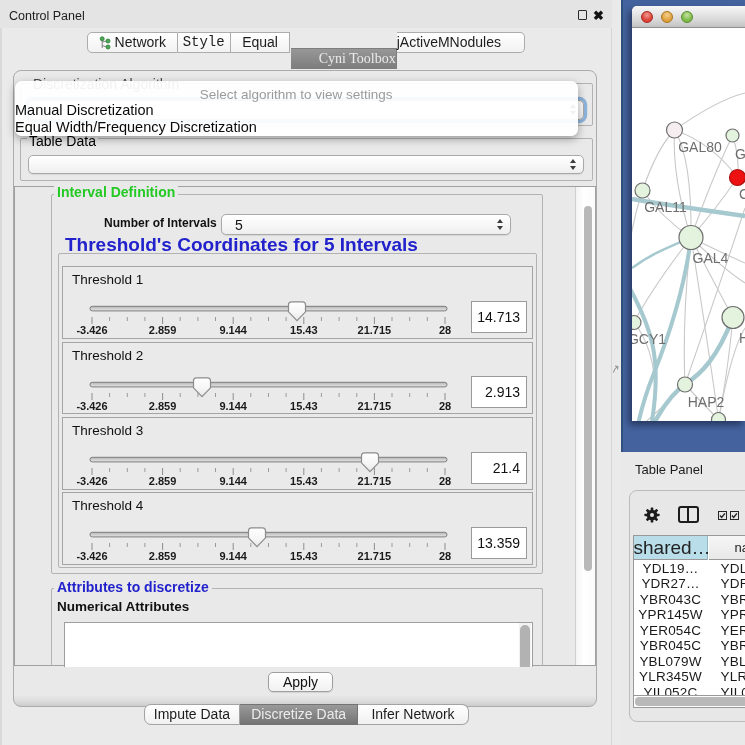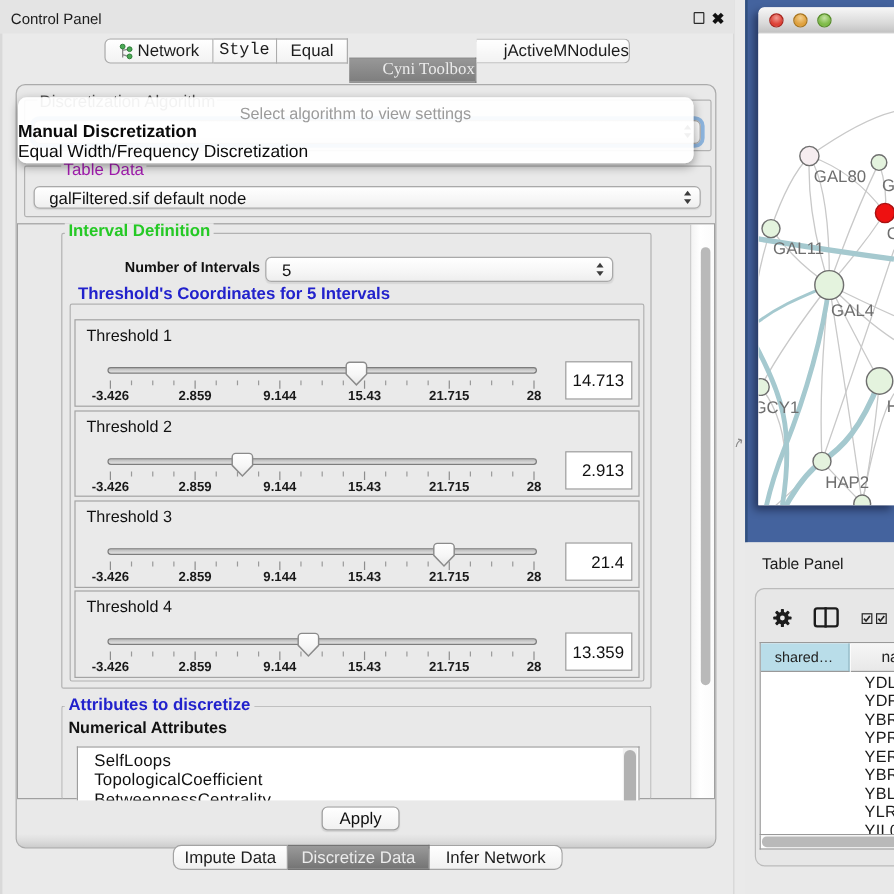--- a/index.html
+++ b/index.html
@@ -27,53 +27,52 @@
 
 <div class="abs" style="left:87.0px;top:32px;width:90.6px;height:21px;background:linear-gradient(#ffffff,#f2f2f2);color:#1c1c1c;border:1px solid #acacac;border-top-left-radius:5px;border-bottom-left-radius:5px;text-align:center;line-height:19px;white-space:nowrap;"><svg width="13" height="15" viewBox="0 0 13 15" style="margin:3px 3px 0 0;vertical-align:top;">
       <path d="M3.2 3.5 V12 M3.2 6 L8 5 M3.2 9.5 L8 11" stroke="#8a8a8a" stroke-width="1.1" fill="none"></path>
       <circle cx="3.2" cy="2.8" r="2" fill="#4aaa54" stroke="#2c7a36" stroke-width="0.8"></circle>
       <circle cx="9" cy="5" r="2" fill="#4aaa54" stroke="#2c7a36" stroke-width="0.8"></circle>
       <circle cx="9" cy="11" r="2" fill="#4aaa54" stroke="#2c7a36" stroke-width="0.8"></circle>
     </svg>Network</div>
 <div class="abs" style="left:177.6px;top:32px;width:53.1px;height:21px;background:linear-gradient(#ffffff,#f2f2f2);color:#1c1c1c;border:1px solid #acacac;border-left:none;text-align:center;line-height:19px;white-space:nowrap;font-family:Liberation Mono, monospace;">Style</div>
 <div class="abs" style="left:230.7px;top:32px;width:59.8px;height:21px;background:linear-gradient(#ffffff,#f2f2f2);color:#1c1c1c;border:1px solid #acacac;border-left:none;text-align:center;line-height:19px;white-space:nowrap;">Equal</div>
 <div class="abs" style="left:290.5px;top:48px;width:106.2px;height:21px;background:linear-gradient(#979797,#7e7e7e);color:#ebebeb;border:1px solid #7e7e7e;border-left:none;text-align:right;line-height:19px;white-space:nowrap;font-family:Liberation Serif, serif;">Cyni Toolbox</div>
-<div class="abs" style="left:396.7px;top:32px;width:128.3px;height:21px;background:linear-gradient(#ffffff,#f2f2f2);color:#1c1c1c;border:1px solid #acacac;border-left:none;border-top-right-radius:5px;border-bottom-right-radius:5px;text-align:right;line-height:19px;white-space:nowrap;">jActiveMNodules</div>
+<div class="abs" style="left:396.7px;top:32px;width:128.3px;height:21px;background:linear-gradient(#ffffff,#f2f2f2);color:#1c1c1c;border:1px solid #acacac;border-left:none;border-top-right-radius:5px;border-bottom-right-radius:5px;text-align:left;line-height:19px;white-space:nowrap;">jActiveMNodules</div>
 
 <div class="abs" style="left:13px;top:69.5px;width:584px;height:637px;border:1.5px solid #ababab;border-radius:8px;
  background:linear-gradient(#e9e9e9 0px,#e9e9e9 624px,#dcdcdc 630px,#c9c9c9 636px);"></div>
 
 <div class="gbox" style="left:20px;top:82.8px;width:572.5px;height:43.2px;"></div>
 <div class="abs" style="left:31px;top:76px;color:#4a4a4a;background:#e9e9e9;padding:0 2px;">Discretization Algorithm</div>
 <div class="combo" style="left:28px;top:100px;width:556px;height:19.5px;box-shadow:0 0 0 3.2px rgba(100,155,213,0.7);">
     <span class="ar"></span>
   </div>
 
 <div class="gbox" style="left:20px;top:138px;width:572.5px;height:43px;"></div>
-<div class="abs" style="left:27px;top:134px;color:#a21caf;background:#e9e9e9;padding:0 2px;line-height:14px;margin-left:24px;">Table Data</div>
+<div class="abs" style="left:27px;top:134px;color:#000000;background:#e9e9e9;padding:0 2px;line-height:14px;">Table Data</div>
 <div class="combo" style="left:28px;top:154.5px;width:556px;height:19.5px;">
- <div style="position:absolute;left:12px;top:0;color:#111;line-height:19px;">galFiltered.sif default node</div>
  <span class="ar"></span>
   </div>
 
 <div class="abs" style="left:14px;top:186.3px;width:582px;height:480.2px;border:1px solid #a0a0a0;background:#e9e9e9;overflow:hidden;">
 
  <div style="position:absolute;right:0;top:0;width:20.5px;height:100%;background:linear-gradient(90deg,#f3f3f3,#ffffff 40%,#fbfbfb);border-left:1px solid #cfcfcf;"></div>
  <div style="position:absolute;left:568.5px;top:19px;width:8.5px;height:365px;background:#b9b9b9;border-radius:4.5px;"></div>
 </div>
 
 <div class="gbox" style="left:51px;top:194.3px;width:491.5px;height:380px;"></div>
 <div class="glab" style="left:54px;top:185.5px;font-size:14px;color:#25c925;">Interval Definition</div>
 <div class="abs" style="left:104px;top:216px;font-size:12px;font-weight:bold;color:#111;">Number of Intervals</div>
 <div class="combo" style="left:221px;top:213.5px;width:289.5px;height:21px;">
  <div style="position:absolute;left:13px;top:0;color:#111;line-height:20px;">5</div>
  <span class="ar"></span>
   </div>
 <div class="gbox" style="left:58px;top:253px;width:479px;height:315px;"></div>
-<div class="glab" style="left:62px;top:238px;font-size:14px;color:#2222cc;">Threshold's Coordinates for 5 Intervals</div>
+<div class="glab" style="left:62px;top:238px;font-size:19px;color:#2222cc;">Threshold's Coordinates for 5 Intervals</div>
 
 <div class="tpanel" style="top:266.0px;">
     <div class="ttl">Threshold 1</div>
     <svg width="471" height="72.5" viewBox="0 0 471 72.5" style="position:absolute;left:0;top:0;">
       <defs>
         <linearGradient id="trg" x1="0" y1="0" x2="0" y2="1">
           <stop offset="0" stop-color="#b5b5b5"></stop>
           <stop offset="0.5" stop-color="#cecece"></stop>
           <stop offset="1" stop-color="#e8e8e8"></stop>
         </linearGradient>
@@ -254,36 +253,35 @@
       <text x="382.0" y="66.5" font-size="11" font-weight="bold" fill="#1a1a1a" text-anchor="middle" font-family="Liberation Sans,sans-serif">28</text>
       <path d="M 188.5 34.8 h 11 a 3 3 0 0 1 3 3 v 7 l -8.5 8.9 l -8.5 -8.9 v -7 a 3 3 0 0 1 3 -3 z" fill="url(#thg)" stroke="#8b8b8b" stroke-width="1.2"></path>
     </svg>
     <div class="vbox">13.359</div>
   </div>
 
 <div class="gbox" style="left:51px;top:588px;width:491.5px;height:78px;border-bottom:none;"></div>
 <div class="glab" style="left:54px;top:581px;font-size:14px;color:#2222cc;">Attributes to discretize</div>
 <div class="abs" style="left:57px;top:599px;font-size:13.5px;font-weight:bold;color:#111;">Numerical Attributes</div>
 <div class="abs" style="left:63.5px;top:622px;width:469px;height:44.5px;background:#fff;border:1px solid #9e9e9e;border-bottom:none;overflow:hidden;">
- <div style="position:absolute;left:14px;top:2px;font-size:14px;letter-spacing:0.2px;color:#111;line-height:16.3px;">SelfLoops<br>TopologicalCoefficient<br>BetweennessCentrality</div>
  <div style="position:absolute;right:1px;top:0;width:12px;height:100%;background:#f2f2f2;"></div>
  <div style="position:absolute;right:2px;top:1.5px;width:9.5px;height:60px;background:#b2b2b2;border-radius:5px;"></div>
 </div>
 
 <div class="abs" style="left:268px;top:671.5px;width:65px;height:20px;border:1px solid #9f9f9f;border-radius:5px;
  background:linear-gradient(#ffffff,#f1f1f1);color:#111;text-align:center;line-height:18px;box-shadow:0 1px 1px rgba(0,0,0,0.1);">Apply</div>
 
 <div class="abs" style="left:143.6px;top:704px;width:96.7px;height:20.5px;background:linear-gradient(#ffffff,#f0f0f0);color:#1c1c1c;border:1px solid #a3a3a3;border-top-left-radius:7px;border-bottom-left-radius:7px;text-align:center;line-height:19px;white-space:nowrap;">Impute Data</div>
 <div class="abs" style="left:240.3px;top:704px;width:117.7px;height:20.5px;background:linear-gradient(#9a9a9a,#747474);color:#ececec;border:1px solid #747474;border-left:none;text-align:center;line-height:19px;white-space:nowrap;">Discretize Data</div>
 <div class="abs" style="left:358.0px;top:704px;width:111.0px;height:20.5px;background:linear-gradient(#ffffff,#f0f0f0);color:#1c1c1c;border:1px solid #a3a3a3;border-left:none;border-top-right-radius:7px;border-bottom-right-radius:7px;text-align:center;line-height:19px;white-space:nowrap;">Infer Network</div>
 
 <div class="abs" style="left:14.8px;top:81px;width:562.8px;height:55px;background:rgba(255,255,255,0.93);
  border-radius:7px;box-shadow:0 3px 8px rgba(0,0,0,0.35);"></div>
 <div class="abs" style="left:14.8px;top:86.5px;width:562.8px;height:16px;font-size:13.5px;color:#9b9b9b;text-align:center;">Select algorithm to view settings</div>
-<div class="abs" style="left:15px;top:102px;font-size:14.5px;font-weight:bold;color:#0a0a0a;">Manual Discretization</div>
+<div class="abs" style="left:15px;top:102px;font-size:14.5px;font-weight:normal;color:#0a0a0a;">Manual Discretization</div>
 <div class="abs" style="left:15px;top:118.5px;font-size:14.5px;color:#0a0a0a;">Equal Width/Frequency Discretization</div>
 
 <svg class="abs" style="left:612px;top:364px;" width="9" height="10" viewBox="0 0 9 10">
 <path d="M1.5 8.5 Q2 4 6 2.5 M6 2.5 l -3 -0.5 M6 2.5 l -0.5 3" stroke="#8a8a8a" stroke-width="1" fill="none"></path>
   </svg>
 
 <div class="abs" style="left:621px;top:0;width:124px;height:451.5px;background:#44639e;border-left:2px solid #31507f;"></div>
 
 <div class="abs" style="left:632px;top:5.5px;width:113px;height:415px;border-radius:5px 0 0 0;box-shadow:-3px 4px 7px rgba(0,0,20,0.45);background:#fff;overflow:hidden;">
  <div style="position:absolute;left:0;top:0;width:100%;height:22px;background:linear-gradient(#f7f7f7,#d9d9d9 65%,#c3c3c3);border-bottom:1px solid #8f8f8f;border-radius:5px 0 0 0;"></div>
@@ -376,23 +374,34 @@
 <svg class="abs" style="left:717.5px;top:510.5px;" width="9" height="9" viewBox="0 0 9 9">
     <path d="M2 4.5 l1.7 2 l3.2 -4.2" stroke="#252525" stroke-width="1.4" fill="none"></path>
   </svg>
 <div class="abs" style="left:729.8px;top:510.5px;width:9px;height:9px;border:1.5px solid #252525;"></div>
 <svg class="abs" style="left:729.8px;top:510.5px;" width="9" height="9" viewBox="0 0 9 9">
     <path d="M2 4.5 l1.7 2 l3.2 -4.2" stroke="#252525" stroke-width="1.4" fill="none"></path>
   </svg>
 
 <div class="abs" style="left:632.5px;top:534.5px;width:120px;height:161px;background:#fff;border:1px solid #999;border-right:none;overflow:hidden;">
  <div style="position:absolute;left:0;top:0;width:74px;height:24.5px;background:#b9dde9;border-right:1px solid #8fb6c2;border-bottom:1px solid #999;
-   font-size:12px;color:#222;text-align:center;line-height:24px;">shared…</div>
+   font-size:19px;color:#222;text-align:center;line-height:24px;">shared…</div>
  <div style="position:absolute;left:75px;top:0;width:45px;height:24.5px;background:linear-gradient(#f6f6f6,#e8e8e8);border-bottom:1px solid #999;
    font-size:13px;color:#222;line-height:24px;text-indent:26px;">name</div>
+ <div style="position:absolute;left:0;top:25px;width:74px;font-size:13.5px;letter-spacing:0.2px;color:#1a1a1a;">
+      <div style="height:15.5px;line-height:15.5px;text-align:center;">YDL19…</div>
+      <div style="height:15.5px;line-height:15.5px;text-align:center;">YDR27…</div>
+      <div style="height:15.5px;line-height:15.5px;text-align:center;">YBR043C</div>
+      <div style="height:15.5px;line-height:15.5px;text-align:center;">YPR145W</div>
+      <div style="height:15.5px;line-height:15.5px;text-align:center;">YER054C</div>
+      <div style="height:15.5px;line-height:15.5px;text-align:center;">YBR045C</div>
+      <div style="height:15.5px;line-height:15.5px;text-align:center;">YBL079W</div>
+      <div style="height:15.5px;line-height:15.5px;text-align:center;">YLR345W</div>
+      <div style="height:15.5px;line-height:15.5px;text-align:center;">YIL052C</div>
+    </div>
  <div style="position:absolute;left:87px;top:25px;width:70px;font-size:13.5px;letter-spacing:0.2px;color:#1a1a1a;">
       <div style="height:15.5px;line-height:15.5px;">YDL194W</div>
       <div style="height:15.5px;line-height:15.5px;">YDR277C</div>
       <div style="height:15.5px;line-height:15.5px;">YBR043C</div>
       <div style="height:15.5px;line-height:15.5px;">YPR145W</div>
       <div style="height:15.5px;line-height:15.5px;">YER054C</div>
       <div style="height:15.5px;line-height:15.5px;">YBR045C</div>
       <div style="height:15.5px;line-height:15.5px;">YBL079W</div>
       <div style="height:15.5px;line-height:15.5px;">YLR345W</div>
       <div style="height:15.5px;line-height:15.5px;">YIL052C</div>

